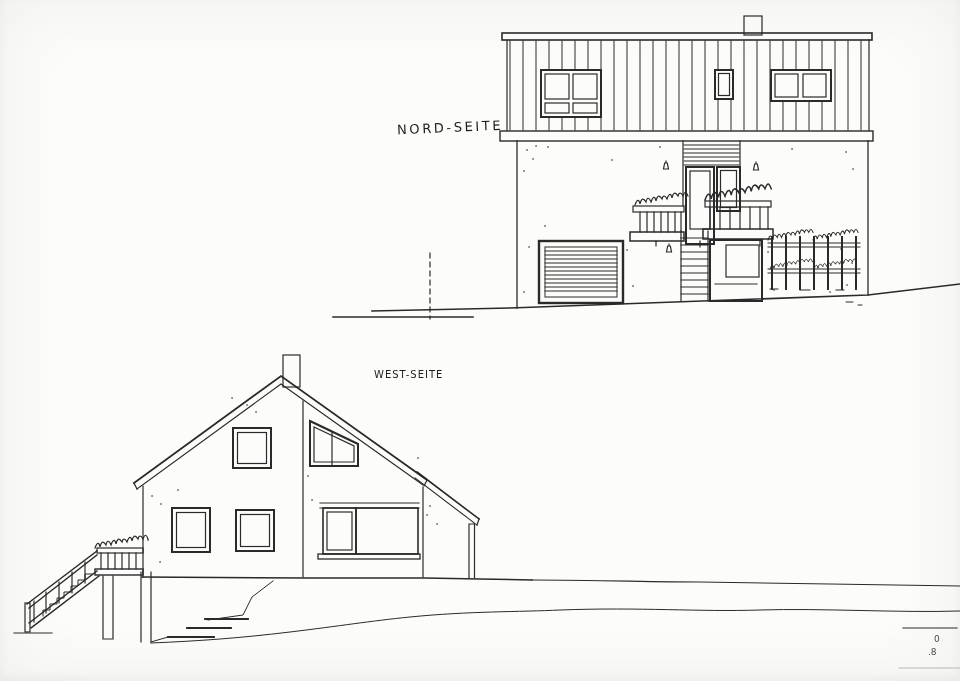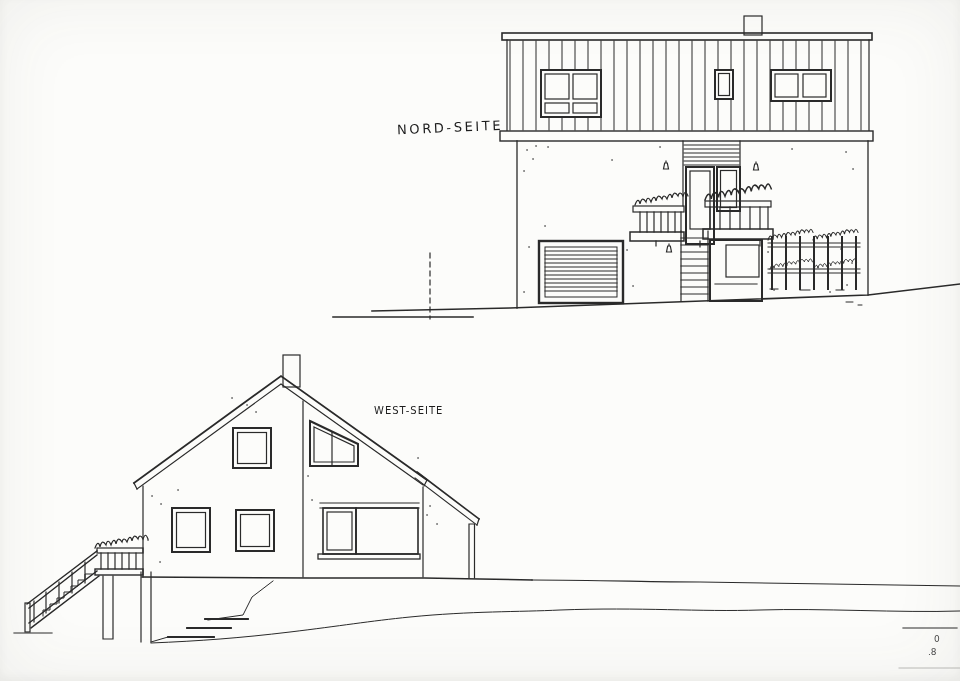--- a/index.html
+++ b/index.html
@@ -5,21 +5,21 @@
   html,body{margin:0;padding:0;background:#ffffff;}
   .page{
     position:relative;width:960px;height:681px;overflow:hidden;
     background:#fcfcfa;
     box-shadow:inset 0 0 70px rgba(70,70,55,.07), inset 0 -4px 10px rgba(90,90,80,.06);
     font-family:"DejaVu Sans", sans-serif;
   }
   svg.art{position:absolute;left:0;top:0;width:960px;height:681px;}
   .label{position:absolute;color:#1d1d1d;white-space:nowrap;font-weight:500;}
   .label-north{left:397px;top:120px;font-size:13px;letter-spacing:2.6px;transform:rotate(-2.5deg);}
-  .label-west{left:374px;top:369px;font-size:10px;letter-spacing:1px;margin-top:36px;}
+  .label-west{left:374px;top:369px;font-size:10px;letter-spacing:1px;}
   .fragment{position:absolute;color:#4a4a4a;font-size:9px;line-height:10px;}
   .frag-1{left:934px;top:634px;}
   .frag-2{left:928px;top:647px;}
 </style>
 </head>
 <body>
 
 <div class="page">
 
   <svg class="art" viewBox="0 0 960 681" stroke="#2a2a2a" fill="none" stroke-width="1.2" stroke-linecap="square">

